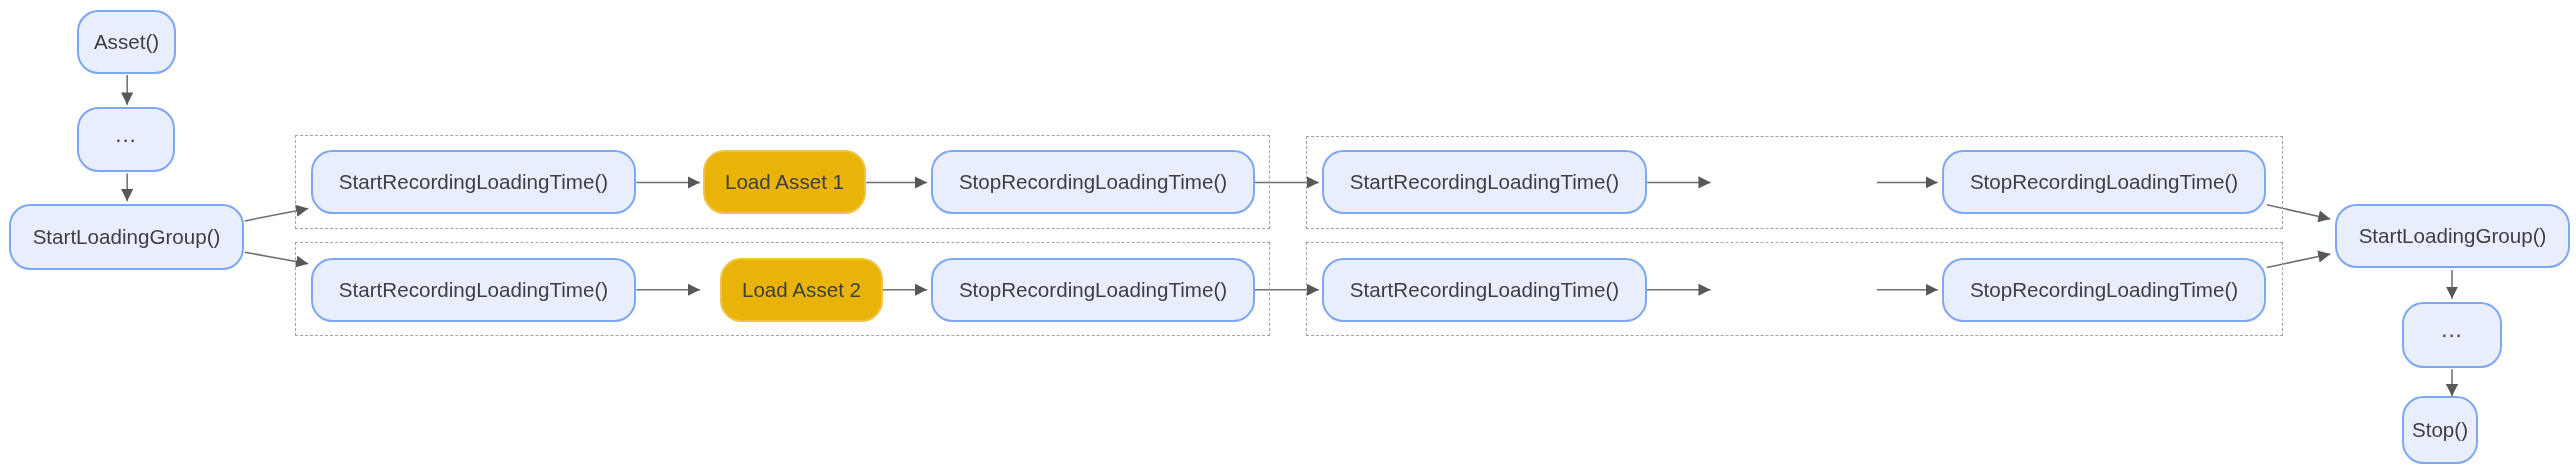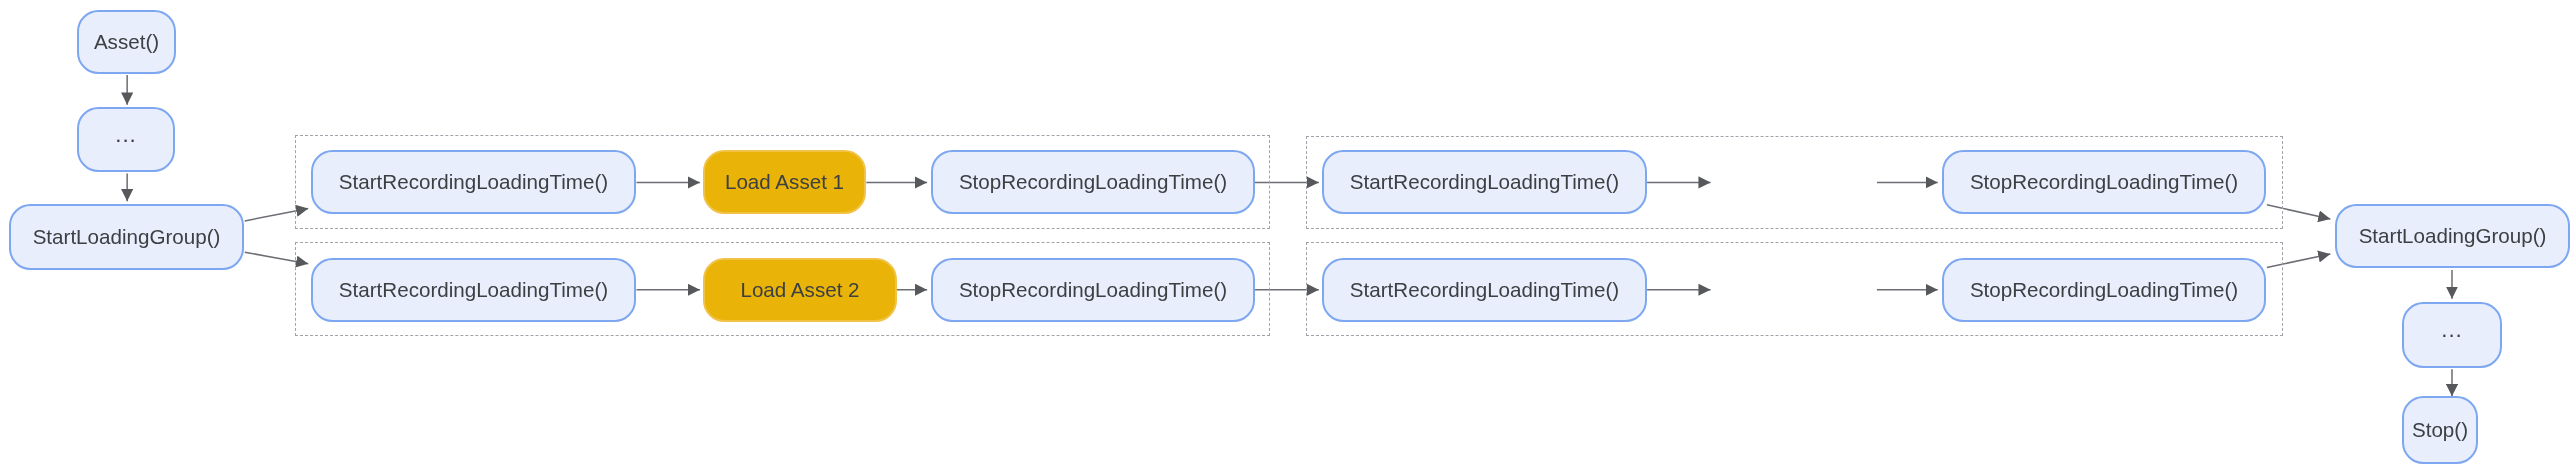--- a/index.html
+++ b/index.html
@@ -99,21 +99,21 @@
   <div class="node" style="left:9px;top:204px;width:235px;height:66px">StartLoadingGroup()</div>
 
   <div class="frame" style="left:295px;top:135px;width:975px;height:94px"></div>
   <div class="frame" style="left:295px;top:242px;width:975px;height:94px"></div>
 
   <div class="node" style="left:311px;top:150px;width:325px;height:64px">StartRecordingLoadingTime()</div>
   <div class="node asset" style="left:703px;top:150px;width:163px;height:64px">Load Asset 1</div>
   <div class="node" style="left:931px;top:150px;width:324px;height:64px">StopRecordingLoadingTime()</div>
 
   <div class="node" style="left:311px;top:258px;width:325px;height:64px">StartRecordingLoadingTime()</div>
-  <div class="node asset" style="left:703px;top:258px;width:194px;height:64px">Load Asset 2</div>
+  <div class="node asset" style="left:720px;top:258px;width:163px;height:64px">Load Asset 2</div>
   <div class="node" style="left:931px;top:258px;width:324px;height:64px">StopRecordingLoadingTime()</div>
 
   <div class="frame" style="left:1306px;top:136px;width:977px;height:93px"></div>
   <div class="frame" style="left:1306px;top:242px;width:977px;height:94px"></div>
 
   <div class="node" style="left:1322px;top:150px;width:325px;height:64px">StartRecordingLoadingTime()</div>
   <div class="node" style="left:1942px;top:150px;width:324px;height:64px">StopRecordingLoadingTime()</div>
 
   <div class="node" style="left:1322px;top:258px;width:325px;height:64px">StartRecordingLoadingTime()</div>
   <div class="node" style="left:1942px;top:258px;width:324px;height:64px">StopRecordingLoadingTime()</div>

